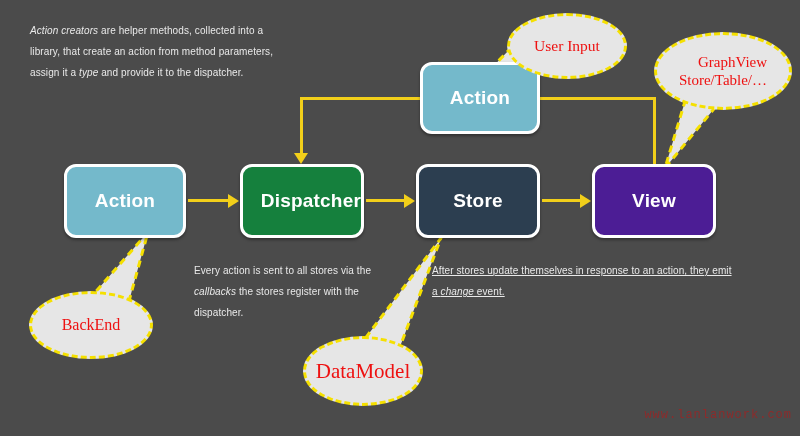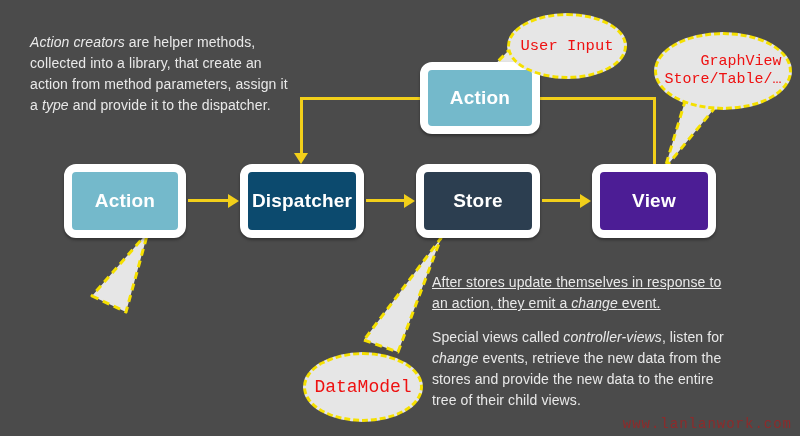--- a/index.html
+++ b/index.html
@@ -11,51 +11,50 @@
     position:relative;
     width:800px;
     height:436px;
     background:#4b4b4b;
     overflow:hidden;
   }
   
   .para{
     position:absolute;
     color:#e9e9e9;
-    font-size:14px;
+    font-size:10px;
     line-height:21px;
     font-family:"Liberation Sans", sans-serif;
     letter-spacing:.1px;
-    margin-top:12px;
   }
   .para em{font-style:italic;}
   #para-intro{left:30px; top:20px; width:260px;}
   #para-dispatch{left:194px; top:260px; width:215px;}
   #para-store{left:432px; top:260px; width:300px;text-decoration:underline;}
   #para-views{left:432px; top:315px; width:300px;}
 
   
   .node{
     position:absolute;
-    border:8px solid #ffffff;
+    border:3px solid #ffffff;
     border-radius:12px;
     box-sizing:border-box;
     display:flex;
     align-items:center;
     justify-content:center;
     color:#ffffff;
     font-weight:bold;
     font-size:19px;
     letter-spacing:.2px;
     box-shadow:0 2px 3px rgba(0,0,0,.35);
     font-family:"Liberation Sans", sans-serif;
   }
   #node-action-top{left:420px; top:62px; width:120px; height:72px; background:#74b9cb;}
   #node-action-left{left:64px;  top:164px; width:122px; height:74px; background:#74b9cb;}
-  #node-dispatcher{left:240px; top:164px; width:124px; height:74px; background:#0c4a6e;}
+  #node-dispatcher{left:240px; top:164px; width:124px; height:74px; background:#15803d;justify-content:flex-end;}
   #node-store{left:416px; top:164px; width:124px; height:74px; background:#2c3e50;}
   #node-view{left:592px; top:164px; width:124px; height:74px; background:#4c1d95;}
 
   
   .conn{position:absolute; background:#f2cf1a;}
   .h{height:3px;}
   .v{width:3px;}
   .arrowhead{
     position:absolute;
     width:0;height:0;
@@ -78,37 +77,37 @@
     border:3px dashed #f5e000;
     border-radius:50%;
     display:flex;
     align-items:center;
     justify-content:center;
     text-align:center;
     color:#ee1111;
     font-size:15px;
     line-height:18px;
     box-sizing:border-box;
-    font-family:Liberation Mono, monospace;
+    font-family:Liberation Serif, serif;
   }
   #bubble-user-input{left:507px; top:13px;  width:120px; height:66px; font-size:15.5px;}
   #bubble-graphview{left:654px; top:32px;  width:138px; height:78px;text-align:right;}
   #bubble-backend{left:29px;   top:291px; width:124px; height:68px; font-size:16px;}
-  #bubble-datamodel{left:303px; top:352px; width:120px; height:70px; font-size:18px;}
+  #bubble-datamodel{left:303px; top:336px; width:120px; height:70px; font-size:21px;}
 
   
   #tails{position:absolute; left:0; top:0; width:800px; height:436px; pointer-events:none;}
 
   
   #watermark{
     position:absolute;
-    right:8px; bottom:4px;
+    right:8px; bottom:14px;
     color:#8d2b2b;
     font-family:"Liberation Mono", monospace;
-    font-size:14px;
+    font-size:12px;
     letter-spacing:1px;
   }
 </style>
 </head>
 <body>
 
 <div id="canvas">
 
   <div class="para" id="para-intro"><em>Action creators</em> are helper methods, collected into a library, that create an action from method parameters, assign it a <em>type</em> and provide it to the dispatcher.</div>
 
@@ -159,25 +158,28 @@
     <span>User Input</span>
   </div>
 
   <div class="bubble" id="bubble-graphview">
     <span>
       <span>GraphView</span><br>
       <span>Store/Table/…</span>
     </span>
   </div>
 
+  <div class="bubble" id="bubble-backend">
+    <span>BackEnd</span>
+  </div>
 
   <div class="bubble" id="bubble-datamodel">
     <span>DataModel</span>
   </div>
 
+  <div class="para" id="para-dispatch">Every action is sent to all stores via the <em>callbacks</em> the stores register with the dispatcher.</div>
 
   <div class="para" id="para-store">After stores update themselves in response to an action, they emit a <em>change</em> event.</div>
 
-  <div class="para" id="para-views">Special views called <em>controller-views</em>, listen for <em>change</em> events, retrieve the new data from the stores and provide the new data to the entire tree of their child views.</div>
 
   <div id="watermark">www.lanlanwork.com</div>
 
 </div>
 
 </body></html>

